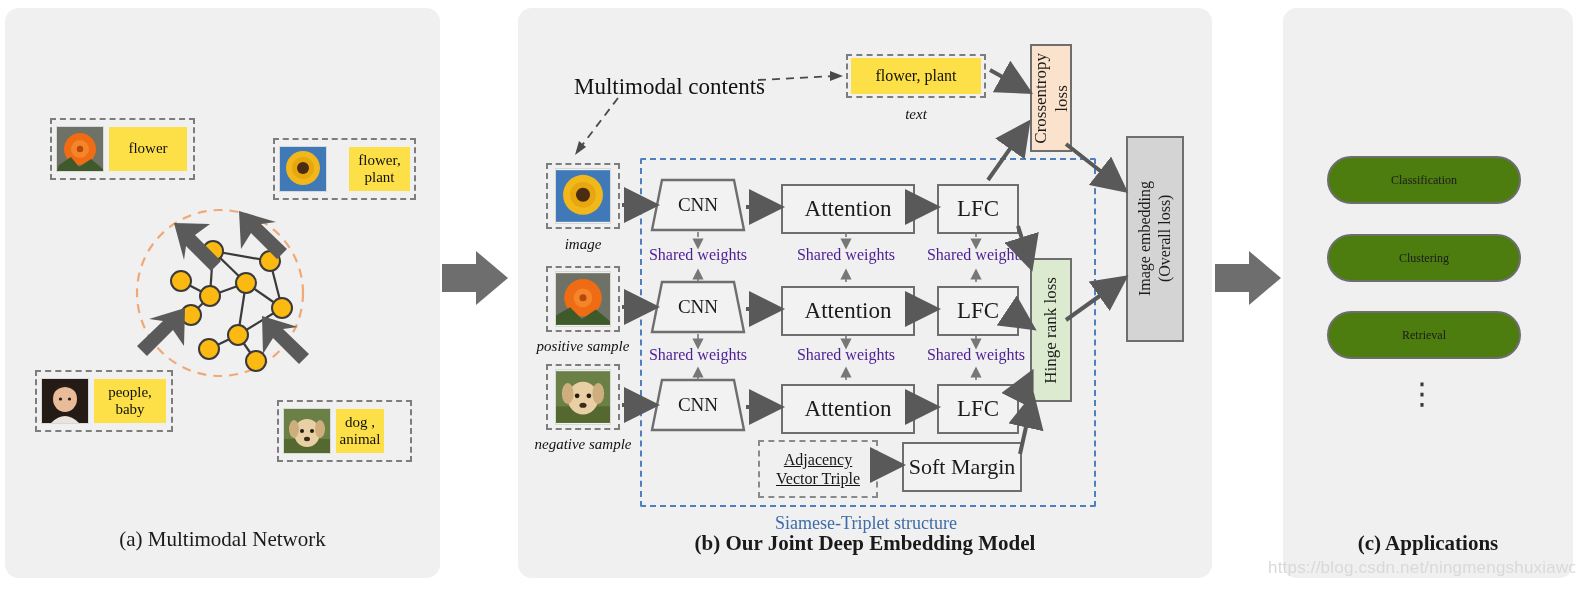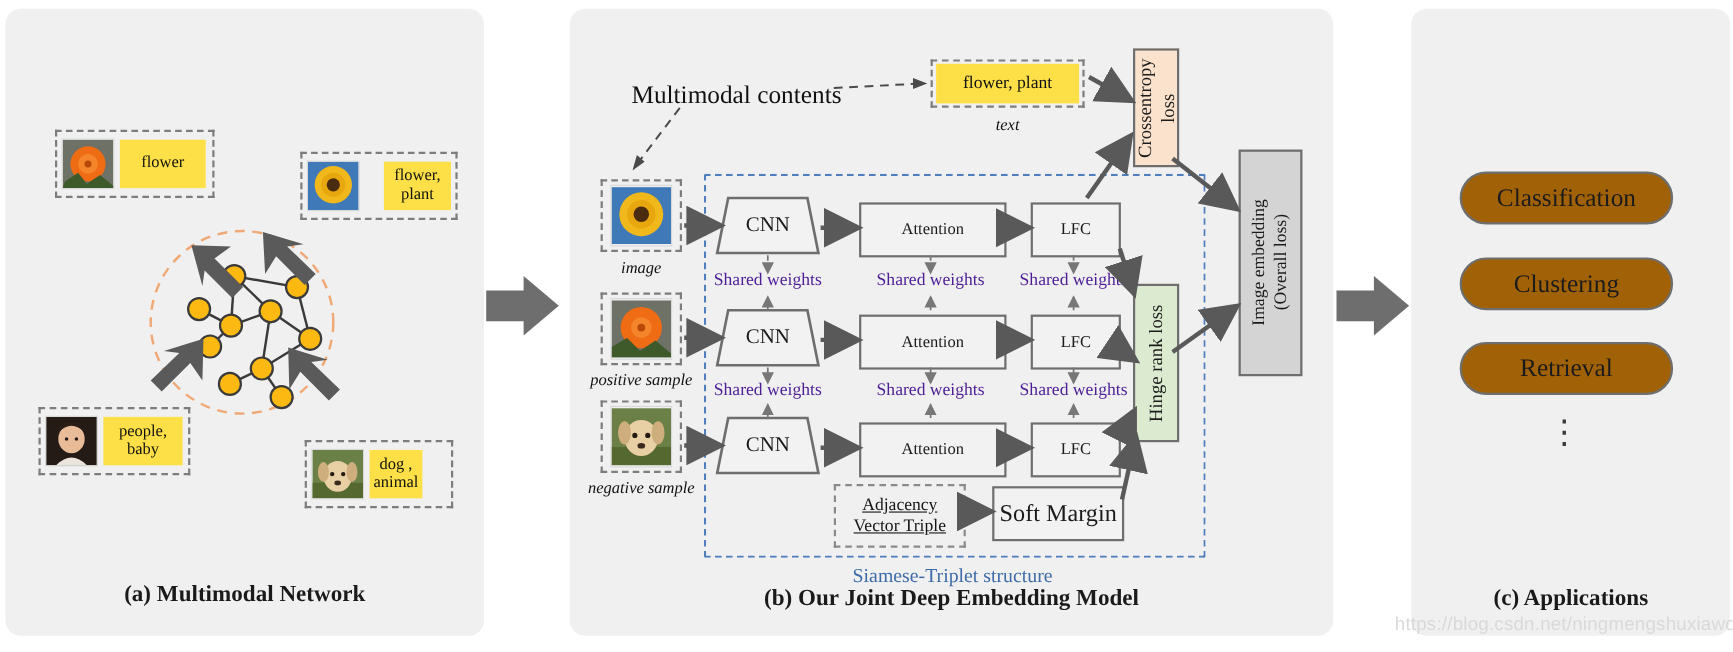--- a/index.html
+++ b/index.html
@@ -3,49 +3,49 @@
 <meta charset="utf-8">
 <style>
   html,body{margin:0;padding:0;background:#ffffff;}
   body{width:1575px;height:593px;position:relative;overflow:hidden;
        font-family:"Liberation Serif","DejaVu Serif",serif;}
   .panel{position:absolute;background:#f0f0f0;border-radius:14px;}
   #panel-a{left:5px;top:8px;width:435px;height:570px;}
   #panel-b{left:518px;top:8px;width:694px;height:570px;}
   #panel-c{left:1283px;top:8px;width:290px;height:570px;}
 
-  .cap{position:absolute;width:100%;text-align:center;font-size:21px;color:#1a1a1a;font-weight:700;}
+  .cap{position:absolute;width:100%;text-align:center;font-size:21px;color:#1a1a1a;font-weight:400;}
   .abs{position:absolute;}
 
   
   .item{position:absolute;border:2px dashed #7d7d7d;display:flex;align-items:center;
         padding:4px;box-sizing:border-box;background:transparent;}
   .thumb{width:46px;height:44px;flex:0 0 auto;border:1px solid #d8d8d8;overflow:hidden;position:relative;}
   .tagbox{background:#fde047;display:flex;align-items:center;justify-content:center;
           text-align:center;font-size:15px;color:#111;line-height:1.15;height:44px;box-sizing:border-box;}
 
   
   .italic{font-style:italic;font-size:15px;color:#111;text-align:center;position:absolute;}
 
   
   .block{position:absolute;border:2.4px solid #6e6e6e;background:#f2f2f2;
-         display:flex;align-items:center;justify-content:center;font-size:15px;color:#1b1b1b;}
+         display:flex;align-items:center;justify-content:center;font-size:23px;color:#1b1b1b;}
   .vblock{position:absolute;border:2.4px solid #6e6e6e;display:flex;align-items:center;justify-content:center;}
   .vtext{writing-mode:vertical-rl;transform:rotate(180deg);font-size:17px;color:#1b1b1b;
          text-align:center;line-height:1.25;white-space:pre-line;}
   .sw{position:absolute;font-size:16px;color:#4c1d95;text-align:center;width:160px;}
 
   .dashgrey{position:absolute;border:2px dashed #8a8a8a;display:flex;align-items:center;
             justify-content:center;text-align:center;font-size:16px;color:#151515;line-height:1.2;text-decoration:underline;}
 
   .bluedash{position:absolute;border:2.4px dashed #4f7fbf;border-radius:2px;}
   .bluelabel{position:absolute;color:#3d6ca8;font-size:18px;text-align:center;}
 
-  .pill{position:absolute;background:#a16207;border:2.4px solid #6e6e6e;border-radius:24px;
-        display:flex;align-items:center;justify-content:center;font-size:23px;color:#1b1b1b;}
+  .pill{position:absolute;background:#4d7c0f;border:2.4px solid #6e6e6e;border-radius:24px;
+        display:flex;align-items:center;justify-content:center;font-size:12px;color:#1b1b1b;}
 
   .wm{position:absolute;color:#d9d9d9;font-size:17px;font-family:"Liberation Sans",sans-serif;
       letter-spacing:.2px;white-space:nowrap;}
   svg{position:absolute;left:0;top:0;overflow:visible;}
   .dots{position:absolute;font-size:26px;color:#3a3a3a;letter-spacing:0;line-height:.42;text-align:center;width:30px;}
 </style>
 </head>
 <body>
 
 <div class="panel" id="panel-a">

